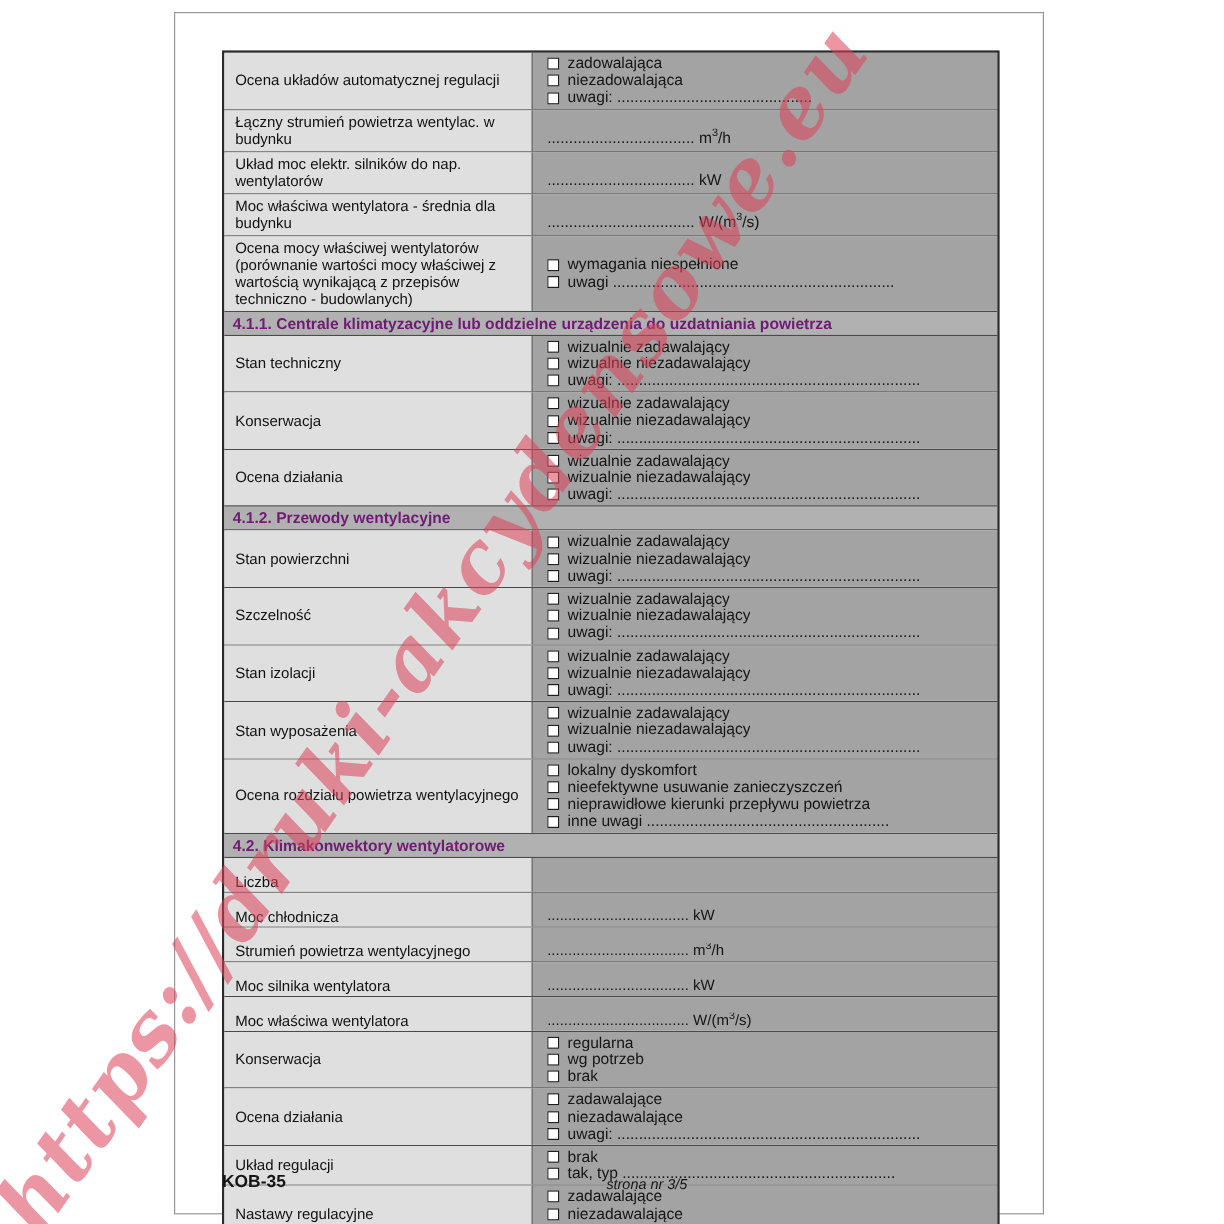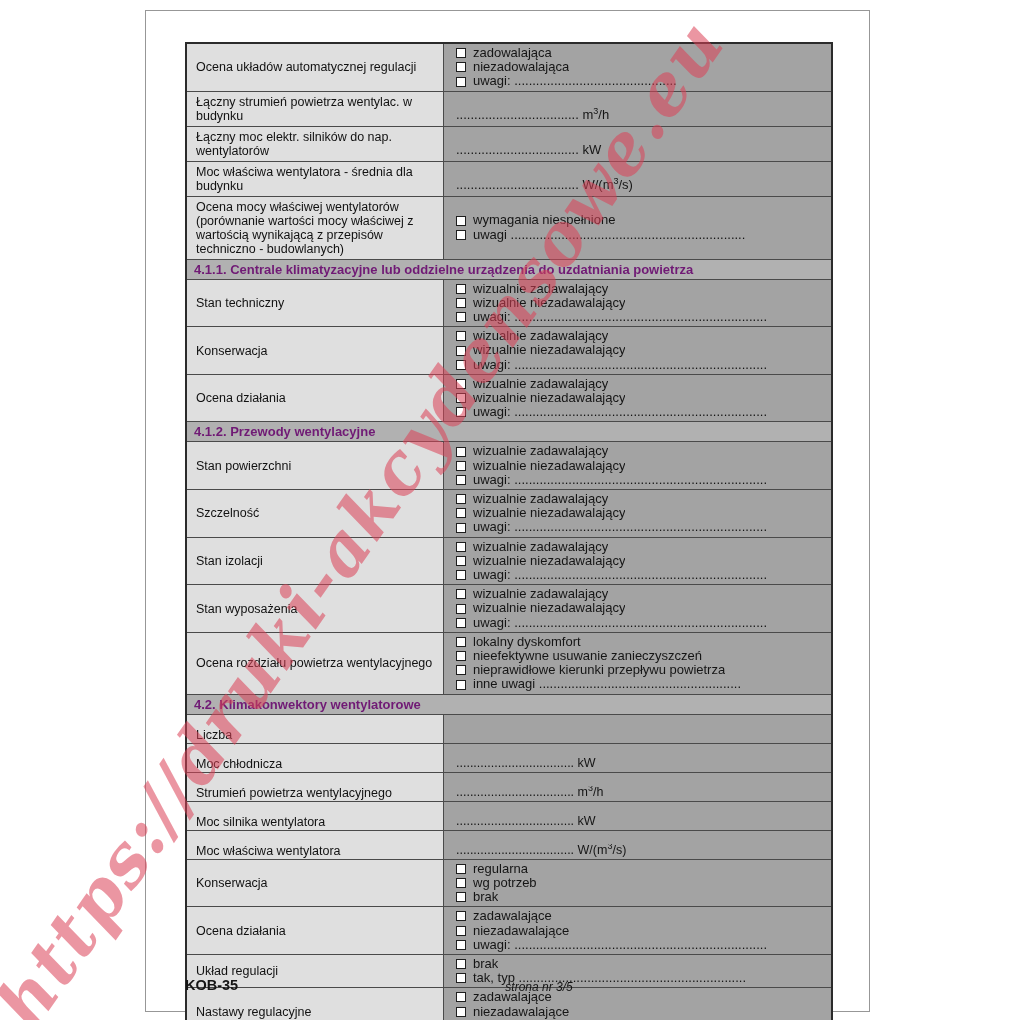--- a/index.html
+++ b/index.html
@@ -51,21 +51,21 @@
           </div>
         </div>
       </div>
       <div class="row fill">
         <div class="label-cell">Łączny strumień powietrza wentylac. w budynku</div>
         <div class="value-cell">
           <div class="fill-line"><span>.................................. </span><span>m<sup>3</sup>/h</span></div>
         </div>
       </div>
       <div class="row fill">
-        <div class="label-cell">Łączny moc elektr. silników do nap. wentylatorów</div>
+        <div class="label-cell">Układ moc elektr. silników do nap. wentylatorów</div>
         <div class="value-cell">
           <div class="fill-line"><span>.................................. </span><span>kW</span></div>
         </div>
       </div>
       <div class="row fill">
         <div class="label-cell">Moc właściwa wentylatora - średnia dla budynku</div>
         <div class="value-cell">
           <div class="fill-line"><span>.................................. </span><span>W/(m<sup>3</sup>/s)</span></div>
         </div>
       </div>

